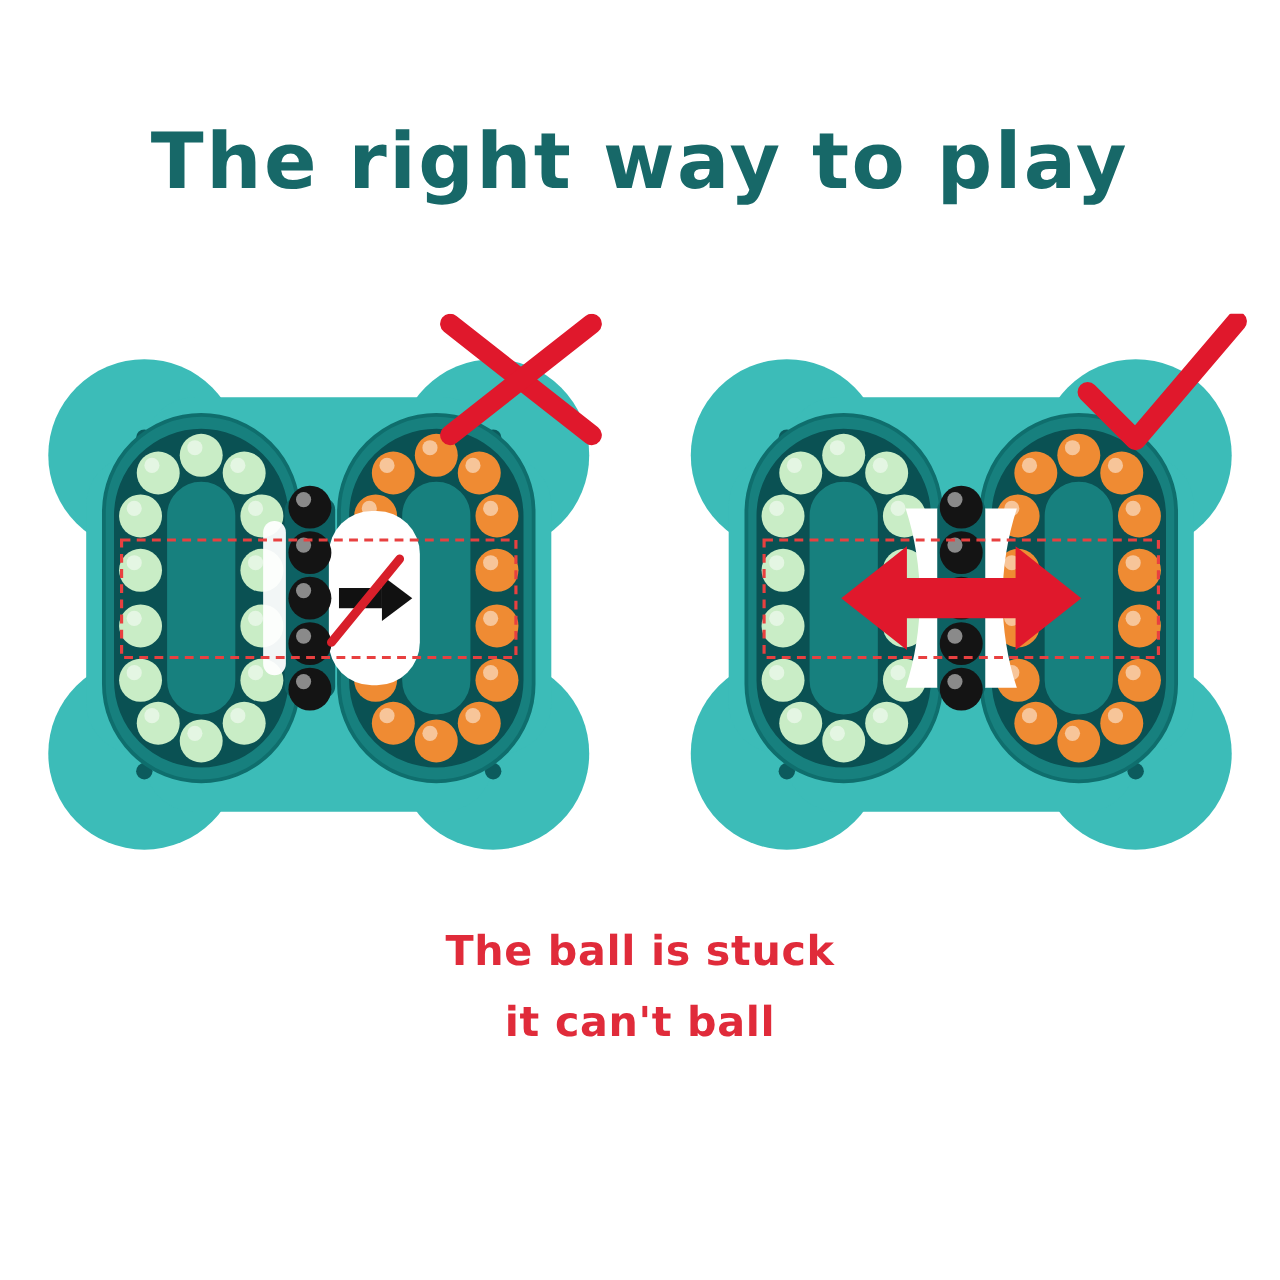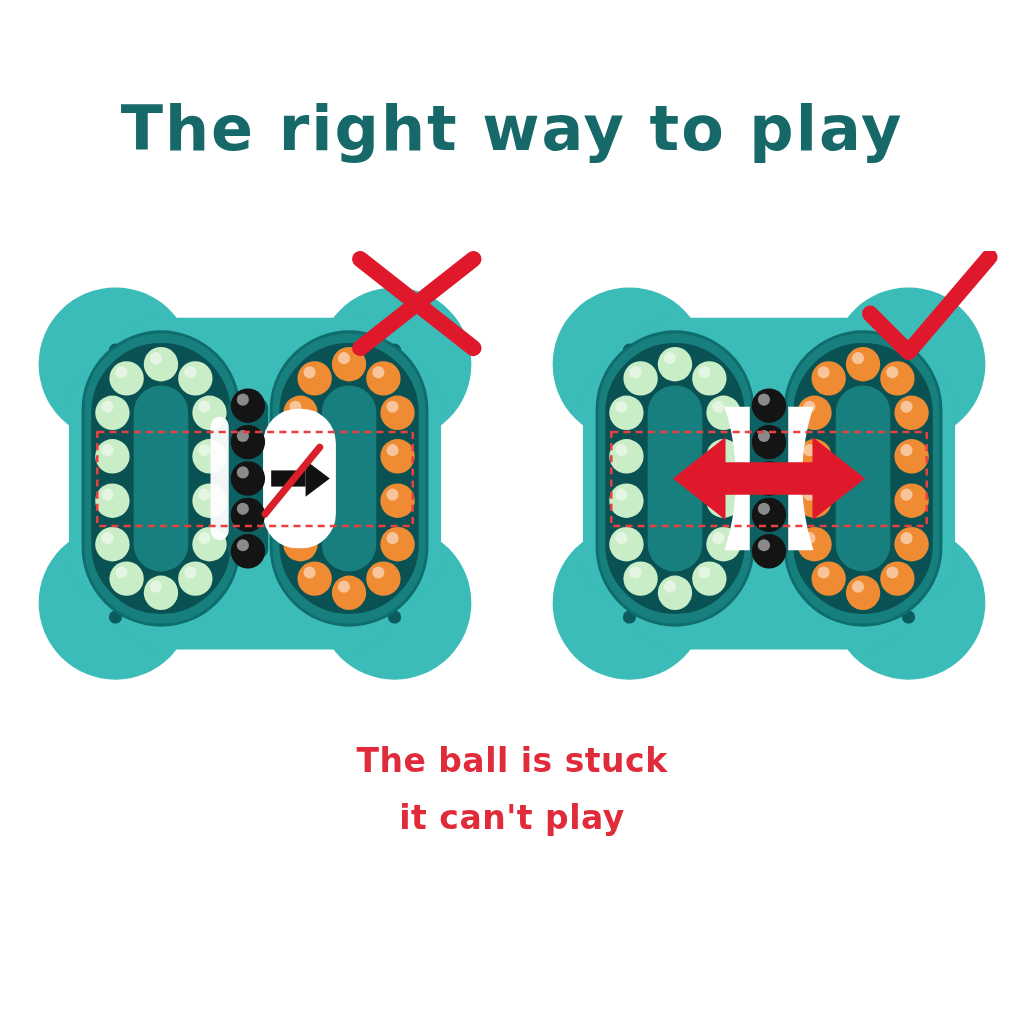--- a/index.html
+++ b/index.html
@@ -213,17 +213,17 @@
       <rect x="74" y="179" width="312" height="93" fill="none" stroke="#e84040" stroke-width="2.5" stroke-dasharray="7 5"></rect>
 
       <polyline points="330,62 368,100 448,6" fill="none" stroke="#e0182c" stroke-width="16" stroke-linecap="round" stroke-linejoin="round"></polyline>
     </svg>
 
   </div>
 
   <div class="captions">
     <div class="caption caption-left">
       <div>The ball is stuck</div>
-      <div>it can't play</div>
+      <div>it can't ball</div>
     </div>
   </div>
 
 </div>
 
 </body></html>

